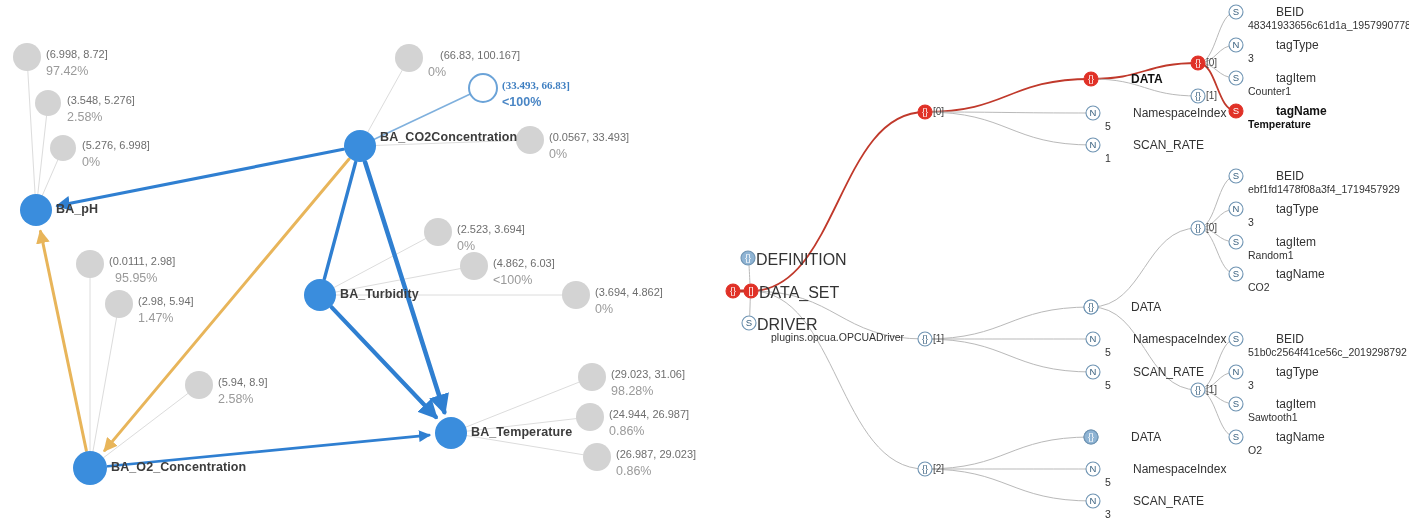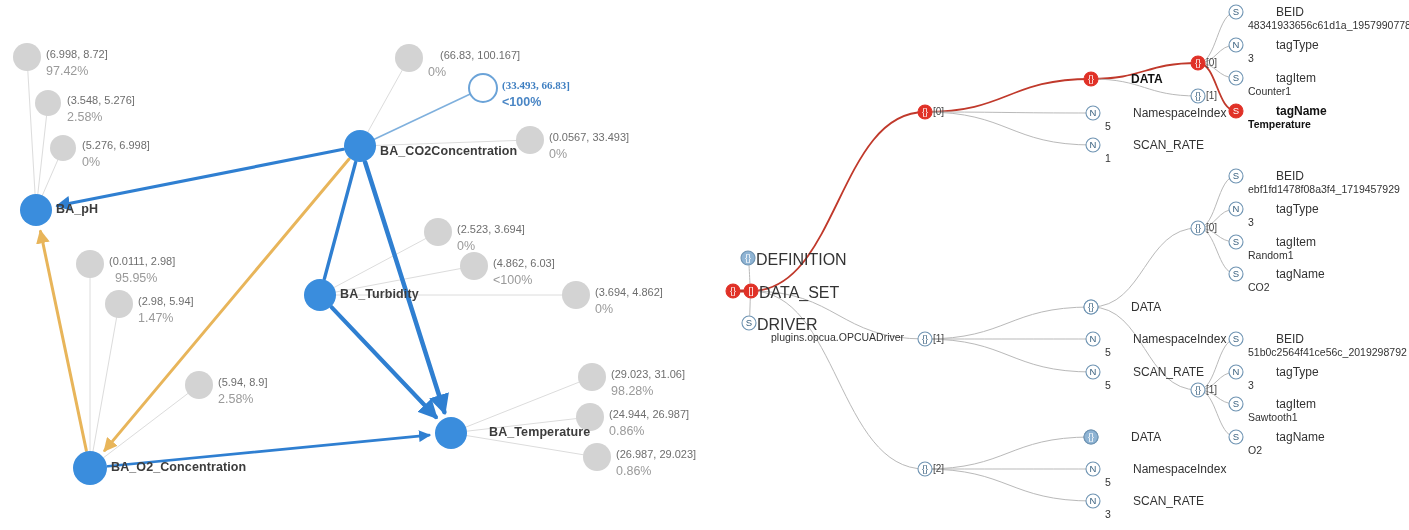--- a/index.html
+++ b/index.html
@@ -109,23 +109,23 @@
         <div class="lbl bin-pct" style="left: 138px; top: 311px;">1.47%</div>
         <div class="lbl bin-range" style="left: 218px; top: 376px;">(5.94, 8.9]</div>
         <div class="lbl bin-pct" style="left: 218px; top: 392px;">2.58%</div>
         <div class="lbl bin-range" style="left: 611px; top: 368px;">(29.023, 31.06]</div>
         <div class="lbl bin-pct" style="left: 611px; top: 384px;">98.28%</div>
         <div class="lbl bin-range" style="left: 609px; top: 408px;">(24.944, 26.987]</div>
         <div class="lbl bin-pct" style="left: 609px; top: 424px;">0.86%</div>
         <div class="lbl bin-range" style="left: 616px; top: 448px;">(26.987, 29.023]</div>
         <div class="lbl bin-pct" style="left: 616px; top: 464px;">0.86%</div>
         <div class="lbl node-label" style="left: 56px; top: 202px;">BA_pH</div>
-        <div class="lbl node-label" style="left: 380px; top: 144px;">BA_CO2Concentration</div>
+        <div class="lbl node-label" style="left: 380px; top: 130px;">BA_CO2Concentration</div>
         <div class="lbl node-label" style="left: 340px; top: 287px;">BA_Turbidity</div>
-        <div class="lbl node-label" style="left: 471px; top: 425px; margin-left: 18px;">BA_Temperature</div>
+        <div class="lbl node-label" style="left: 471px; top: 425px;">BA_Temperature</div>
         <div class="lbl node-label" style="left: 111px; top: 460px;">BA_O2_Concentration</div>
       </div>
   </div>
 
   <div class="panel" id="right-panel">
     <svg id="right-svg" width="709" height="530">
         <path d="M33,291 C42,291 42,291 51,291" fill="none" stroke="#c0392b" stroke-width="3"></path>
         <path d="M51,291 C49.5,291 49.5,258 48,258" fill="none" stroke="#b9b9b9" stroke-width="1"></path>
         <path d="M51,291 C50,291 50,323 49,323" fill="none" stroke="#b9b9b9" stroke-width="1"></path>
         <path d="M51,291 C138,291 138,112 225,112" fill="none" stroke="#c0392b" stroke-width="1.8"></path>

